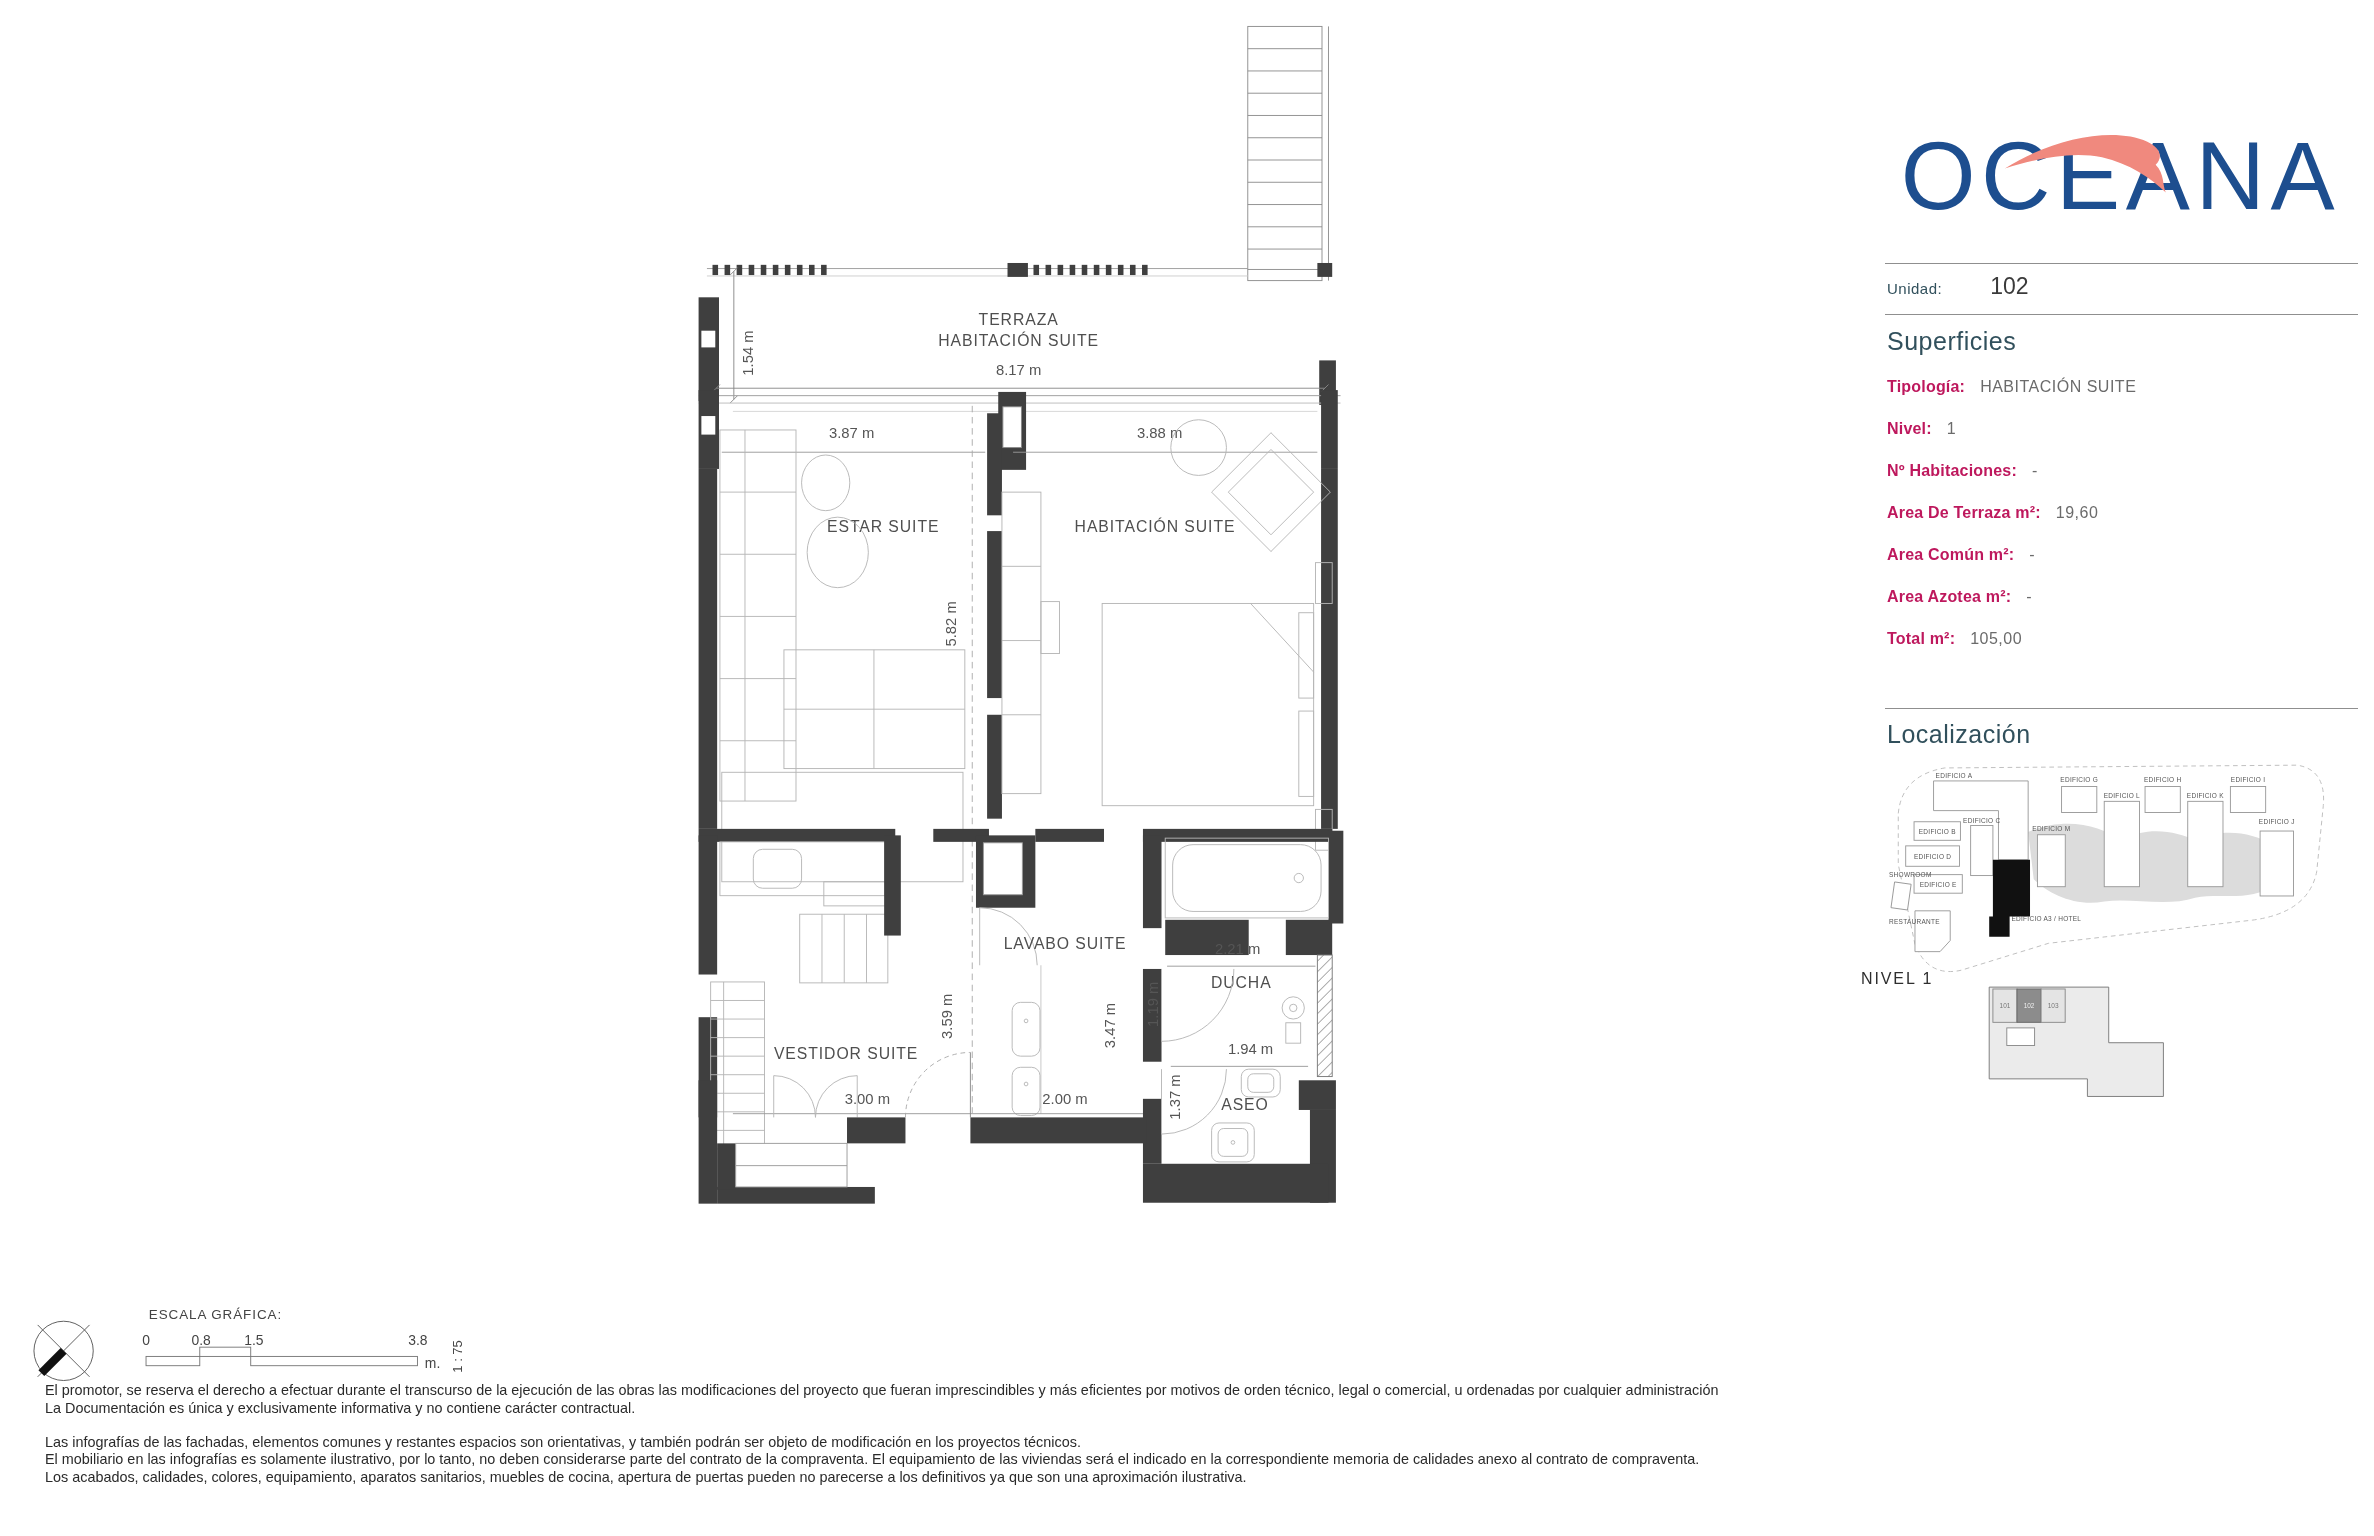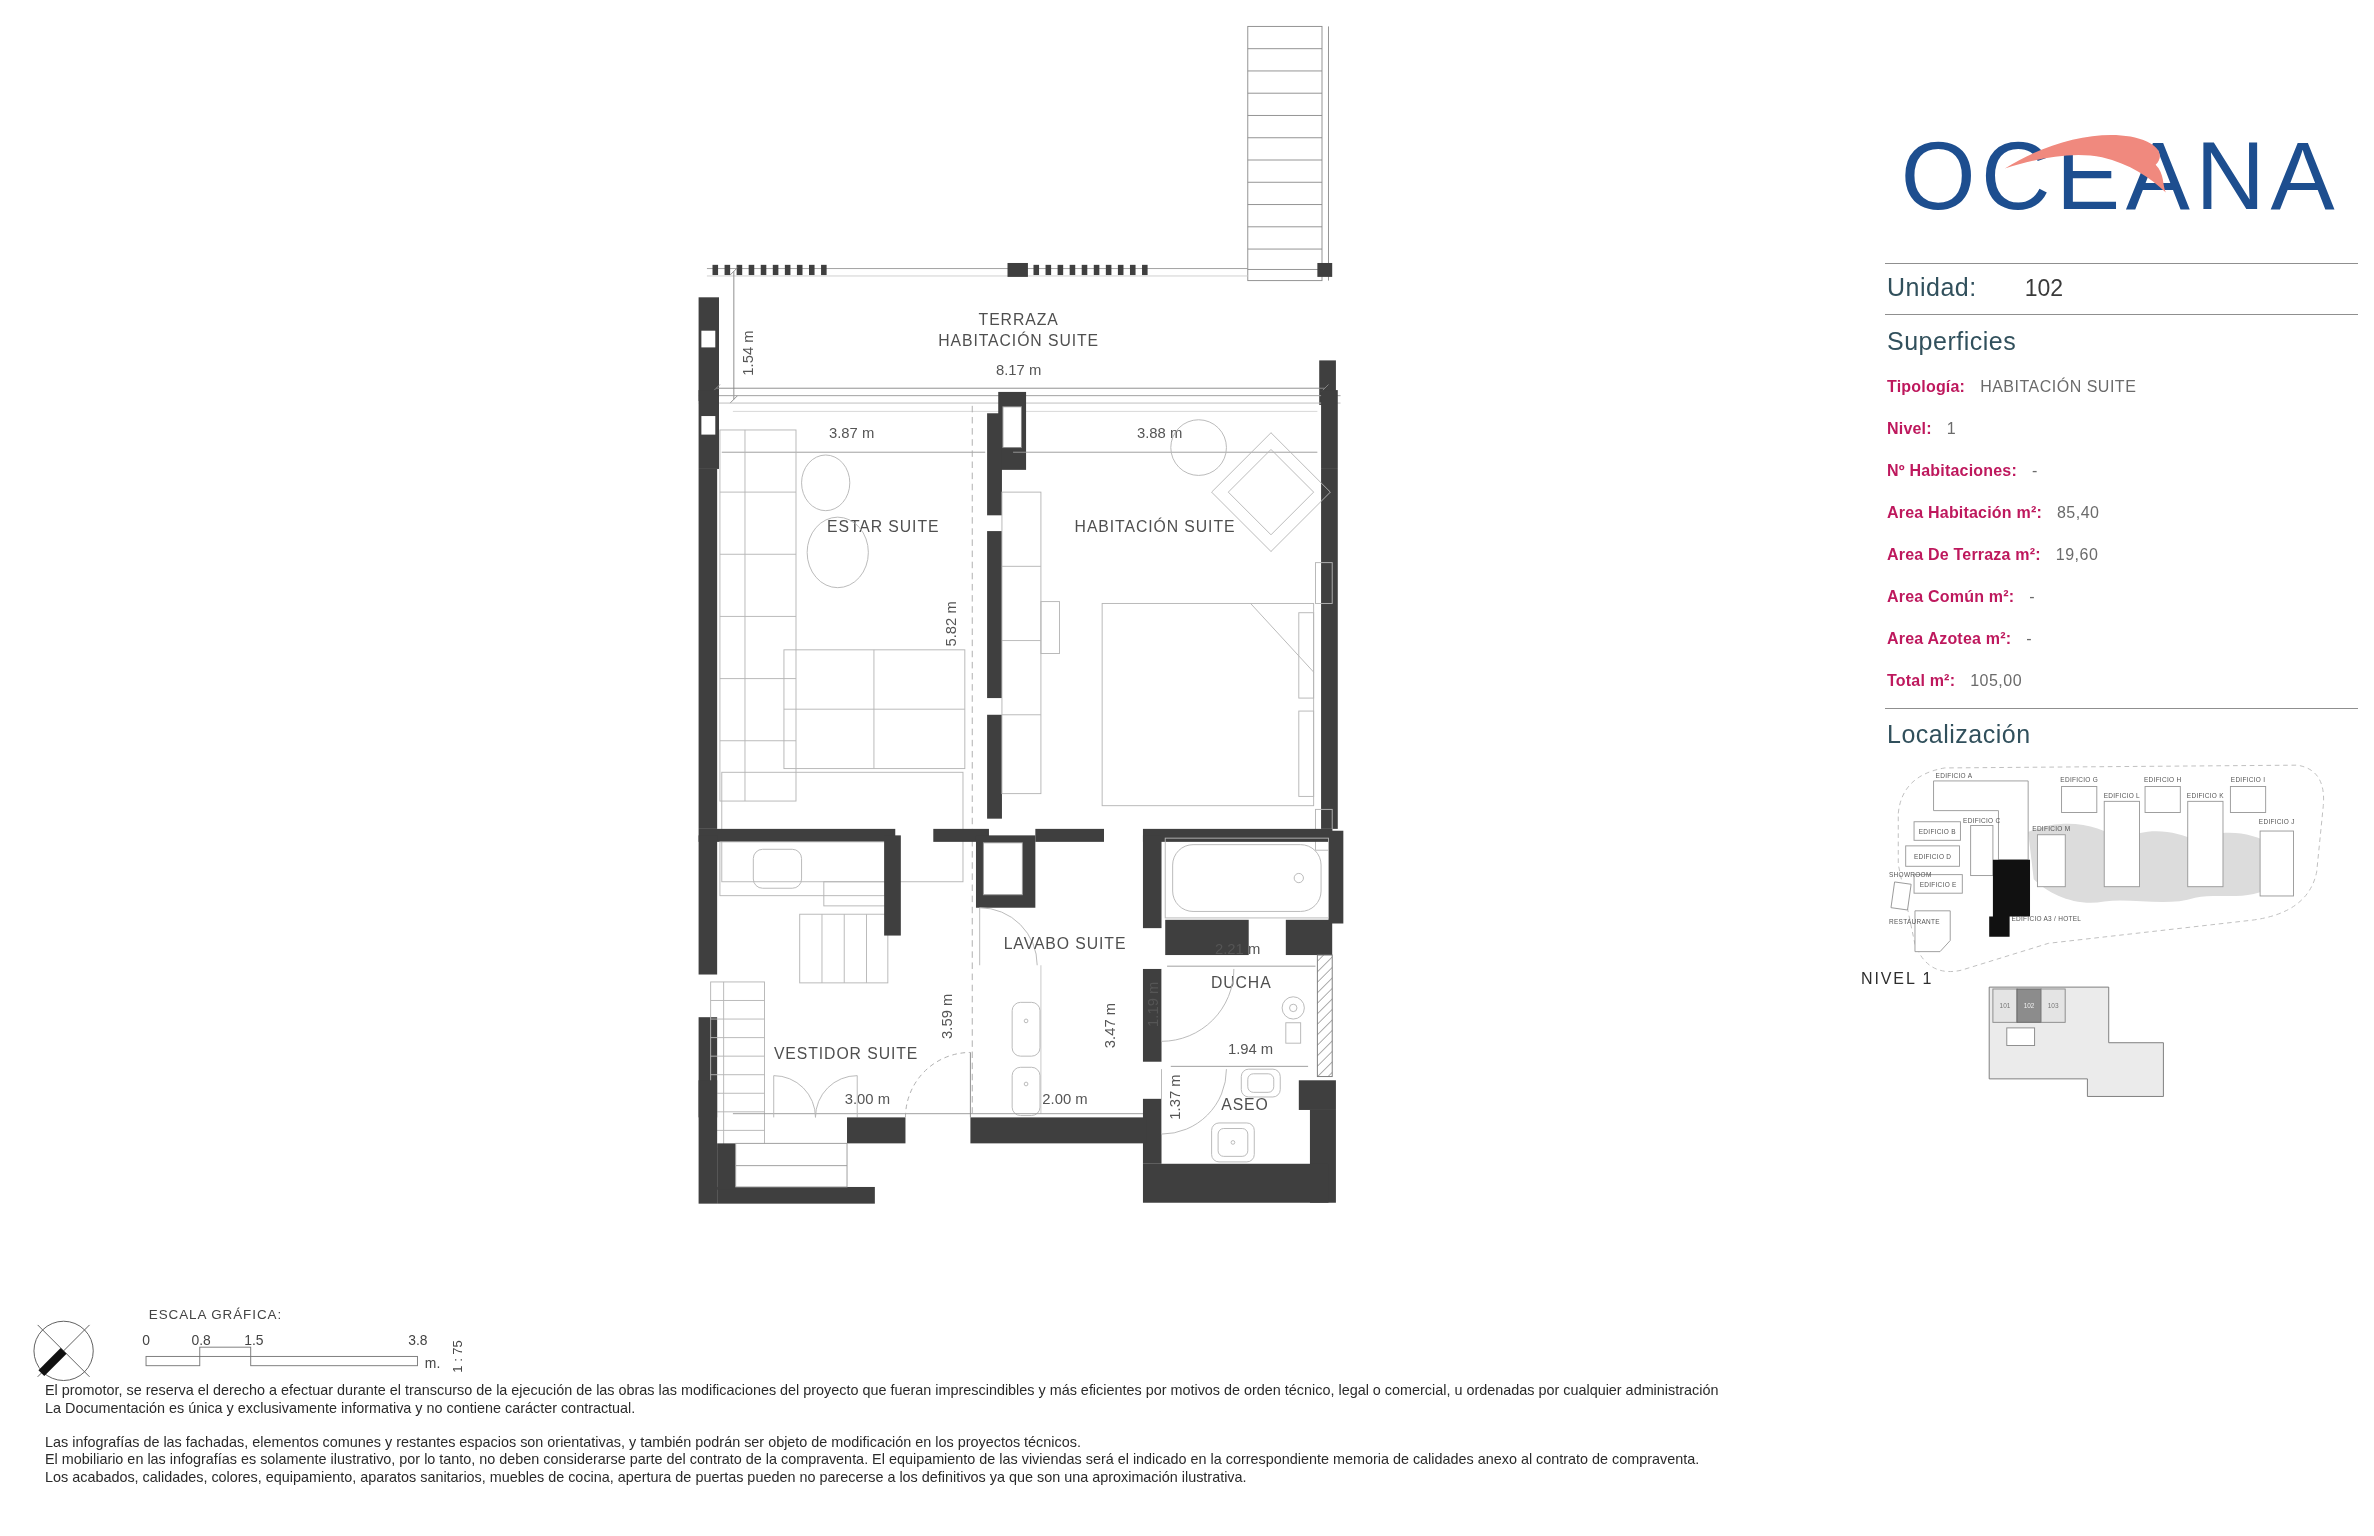--- a/index.html
+++ b/index.html
@@ -1,21 +1,21 @@
 <!DOCTYPE html>
 <html style="font-size:15px"><head>
 <meta charset="utf-8">
 <style>
   html,body{margin:0;padding:0;background:#fff;}
   body{width:2375px;height:1536px;position:relative;font-family:"Liberation Sans",sans-serif;overflow:hidden;}
   .abs{position:absolute;}
   
   .hr{position:absolute;height:0.9px;background:#8f8f8f;}
   .unit-row{position:absolute;left:1887px;top:273px;width:471px;display:flex;align-items:baseline;}
-  .unit-label{font-size:25px;color:#31505c;letter-spacing:0.5px;}
+  .unit-label{font-size:15px;color:#31505c;letter-spacing:0.5px;}
   .unit-value{font-size:23px;color:#3a3a3a;margin-left:48px;}
   .section-title{font-size:25px;color:#31505c;letter-spacing:0.5px;text-align:center;}
   .rows{position:absolute;left:1887px;top:378px;width:471px;}
   .srow{display:flex;align-items:baseline;height:42px;}
   .srow .lbl{font-size:16px;font-weight:bold;color:#be185d;letter-spacing:0.2px;}
   .srow .val{font-size:16px;color:#6b6b6b;margin-left:15px;letter-spacing:0.5px;}
   .nivel-label{position:absolute;left:1861px;top:970px;font-size:16px;color:#2e2e2e;letter-spacing:1.9px;}
   
   .disc{position:absolute;left:45px;top:1382px;width:2300px;color:#2a2a2a;font-size:14.4px;line-height:17.6px;}
   .disc .line{white-space:nowrap;}
@@ -300,24 +300,20 @@
     </div>
   <div class="srow">
       <span class="lbl">Nivel:</span>
       <span class="val">1</span>
     </div>
   <div class="srow">
       <span class="lbl">Nº Habitaciones:</span>
       <span class="val">-</span>
     </div>
   <div class="srow">
-      <span class="lbl">Area Habitación m²:</span>
-      <span class="val">85,40</span>
-    </div>
-  <div class="srow">
       <span class="lbl">Area De Terraza m²:</span>
       <span class="val">19,60</span>
     </div>
   <div class="srow">
       <span class="lbl">Area Común m²:</span>
       <span class="val">-</span>
     </div>
   <div class="srow">
       <span class="lbl">Area Azotea m²:</span>
       <span class="val">-</span>

